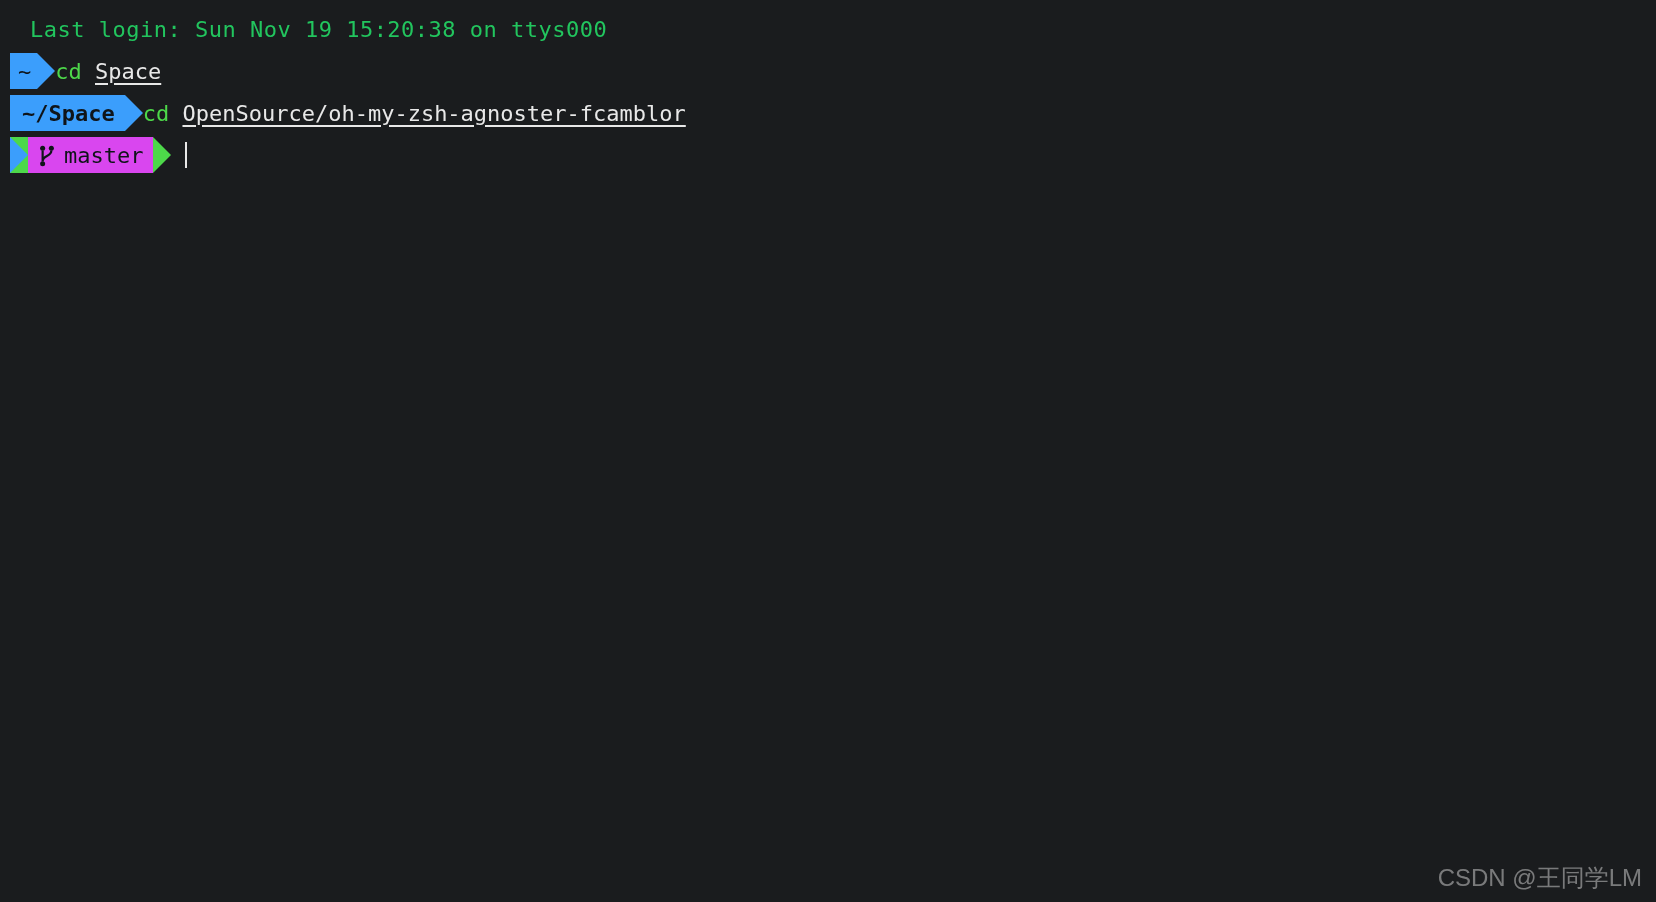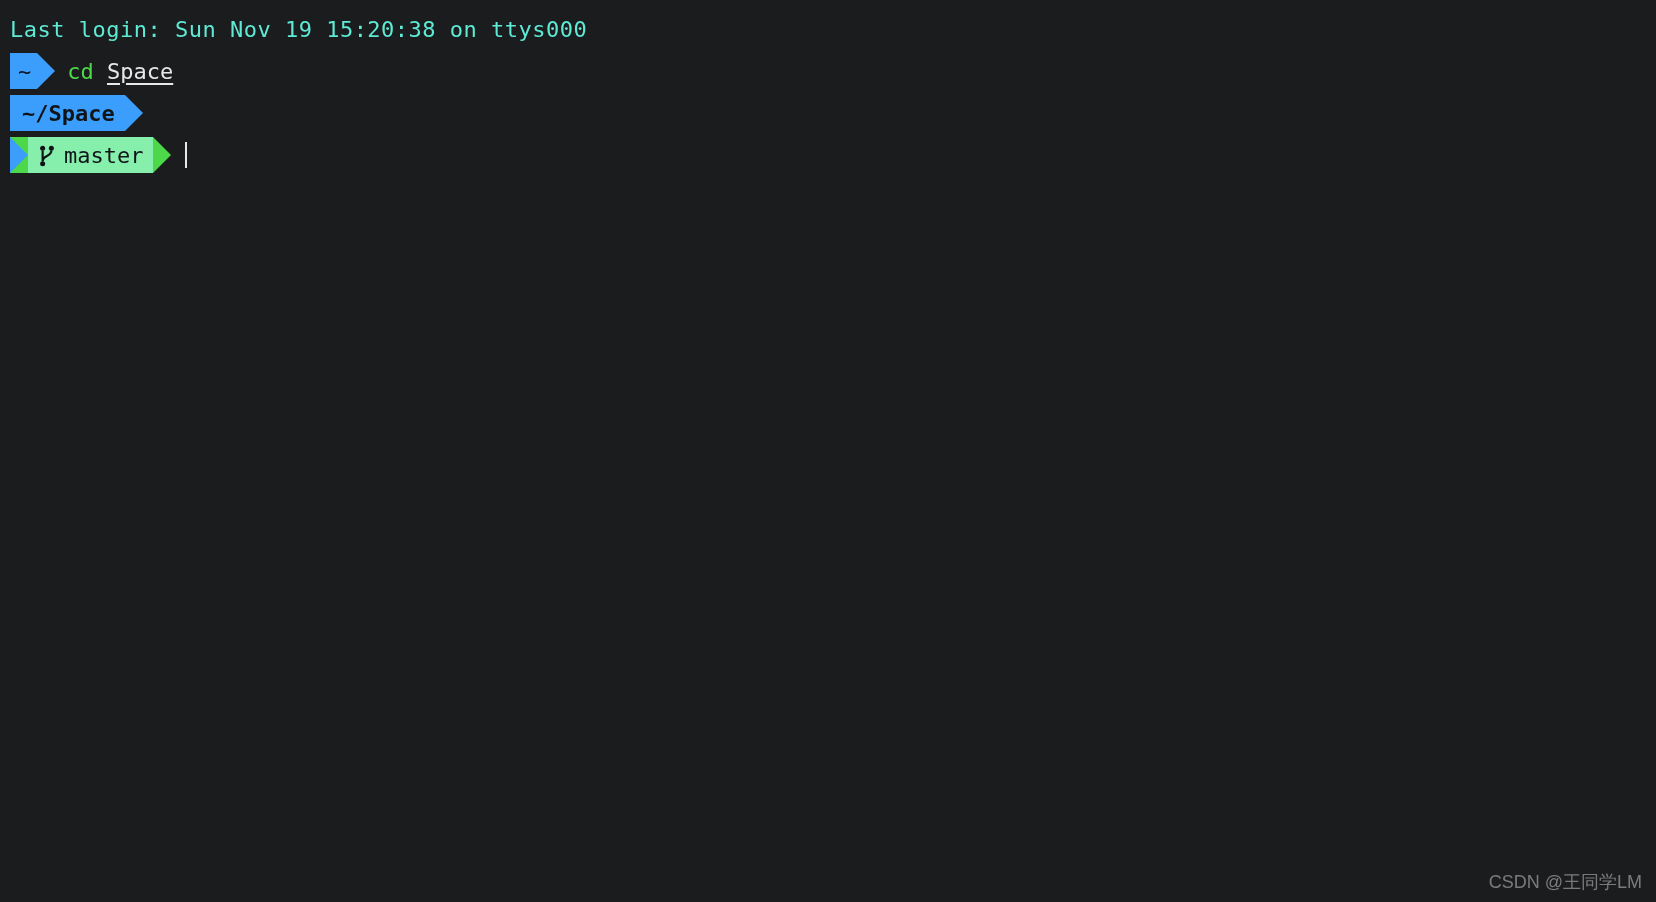--- a/index.html
+++ b/index.html
@@ -18,37 +18,38 @@
       position: relative;
       overflow: hidden;
     }
     .line {
       display: flex;
       align-items: center;
       height: 42px;
       white-space: nowrap;
     }
     .login-text {
-      color: #5eead4;
+      color: #22c55e;
       letter-spacing: 0.5px;
+      margin-left: 20px;
     }
     .segment {
       display: inline-flex;
       align-items: center;
       height: 36px;
       padding: 0 10px 0 12px;
       position: relative;
     }
     .seg-blue {
       background: #3b9efc;
       color: #0f1419;
       font-weight: bold;
     }
     .seg-green {
-      background: #86efac;
+      background: #d946ef;
       color: #0f1419;
     }
     .arrow {
       width: 0;
       height: 0;
       border-style: solid;
       border-width: 18px 0 18px 18px;
       display: inline-block;
       vertical-align: middle;
     }
@@ -56,21 +57,21 @@
       border-color: transparent transparent transparent #3b9efc;
     }
     .arrow-blue-on-green {
       border-color: transparent transparent transparent #3b9efc;
       background: #4dd84a;
     }
     .arrow-green-on-dark {
       border-color: transparent transparent transparent #4dd84a;
     }
     .cmd {
-      margin-left: 12px;
+      margin-left: 0;
       color: #e8e8e8;
     }
     .cmd-green {
       color: #4dd84a;
     }
     .cmd-arg {
       color: #e8e8e8;
       text-decoration: underline;
       text-underline-offset: 4px;
     }
@@ -91,21 +92,21 @@
       height: 26px;
       background: #e8e8e8;
       margin-left: 14px;
       vertical-align: middle;
     }
     .watermark {
       position: absolute;
       bottom: 8px;
       right: 14px;
       color: rgba(200,200,200,0.55);
-      font-size: 18px;
+      font-size: 24px;
       font-family: -apple-system, sans-serif;
     }
     .tilde {
       font-weight: normal;
       padding-right: 6px;
       padding-left: 8px;
     }
   </style>
 </head>
 <body>
@@ -124,20 +125,25 @@
     <span> </span>
     <span class="cmd-arg">Space</span>
   </span>
 </div>
 
 <div class="line">
   <span class="segment seg-blue">
     <span>~/Space</span>
   </span>
   <span class="arrow arrow-blue-on-dark"></span>
+  <span class="cmd">
+    <span class="cmd-green">cd</span>
+    <span> </span>
+    <span class="cmd-arg">OpenSource/oh-my-zsh-agnoster-fcamblor</span>
+  </span>
 </div>
 
 <div class="line">
   <span class="arrow arrow-blue-on-green"></span>
   <span class="segment seg-green" style="padding-left:6px;">
     <span class="branch-icon">
       <svg viewBox="0 0 16 22" fill="#0f1419">
         <circle cx="4" cy="4" r="2.3"></circle>
         <circle cx="12" cy="4" r="2.3"></circle>
         <circle cx="4" cy="18" r="2.3"></circle>

